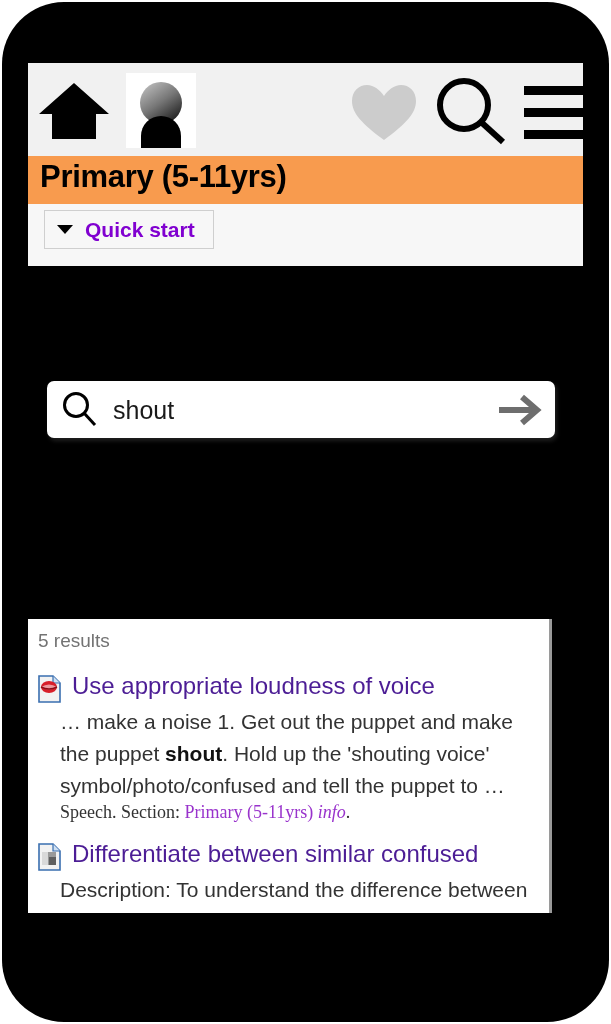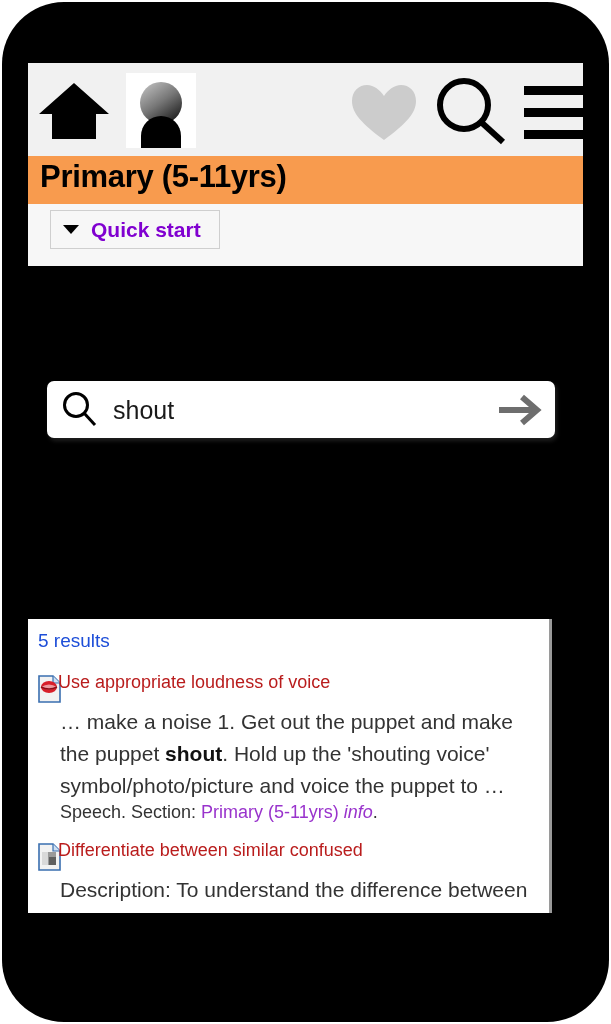--- a/index.html
+++ b/index.html
@@ -100,21 +100,21 @@
     position: absolute;
     left: 0;
     top: 141px;
     width: 555px;
     height: 62px;
     background: #f7f7f7;
     box-sizing: border-box;
   }
   #quick-start-button {
     position: absolute;
-    left: 22px;
+    left: 16px;
     top: 6px;
     height: 39px;
     padding: 0 18px 0 12px;
     display: flex;
     align-items: center;
     gap: 12px;
     background: #f7f7f7;
     border: 1px solid #cfcfcf;
     box-sizing: border-box;
     cursor: pointer;
@@ -194,44 +194,44 @@
     height: 306px;
     background: #ffffff;
     overflow: hidden;
     box-sizing: border-box;
   }
   #results-count {
     position: absolute;
     left: 10px;
     top: 11px;
     font-size: 19px;
-    color: #1d4ed8;
+    color: #737373;
     white-space: nowrap;
   }
   .result-item {
     position: absolute;
     left: 0;
     width: 521px;
   }
   #result-0 { top: 53px; }
   #result-1 { top: 221px; }
 
   .result-icon {
     position: absolute;
     left: 9px;
     top: 3px;
     width: 26px;
     height: 28px;
   }
   .result-title {
     position: absolute;
-    left: 30px;
+    left: 44px;
     top: 0;
-    font-size: 18px;
-    color: #b91c1c;
+    font-size: 24px;
+    color: #4c1d95;
     white-space: nowrap;
     cursor: pointer;
     text-decoration: none;
   }
   .result-snippet {
     position: absolute;
     left: 32px;
     top: 34px;
     width: 485px;
     font-size: 21px;
@@ -239,20 +239,21 @@
     color: #333333;
   }
   .result-snippet b { font-weight: bold; color: #111111; }
   .result-meta {
     position: absolute;
     left: 32px;
     top: 130px;
     font-size: 18px;
     color: #333333;
     white-space: nowrap;
+    font-family: Liberation Serif, serif;
   }
   .result-meta .sec-link { color: #9933cc; cursor: pointer; }
   .result-meta .sec-info { color: #9933cc; font-style: italic; cursor: pointer; }
 
   
   #right-gutter {
     position: absolute;
     left: 521px;
     top: 556px;
     width: 34px;
@@ -355,21 +356,21 @@
         <svg viewBox="0 0 26 28" width="26" height="28" aria-hidden="true">
           <path d="M2 1 h14 l7 7 v19 h-21 z" fill="#f2f2f2" stroke="#3a6fb0" stroke-width="1.6"></path>
           <path d="M16 1 v7 h7" fill="#cfe0f2" stroke="#3a6fb0" stroke-width="1.2"></path>
           <ellipse cx="12" cy="12" rx="8" ry="6" fill="#d81f2a"></ellipse>
           <path d="M4 12 q8 -5 16 0 q-8 5 -16 0 z" fill="#ffffff" opacity="0.55"></path>
           <path d="M4 12 q8 4 16 0" fill="none" stroke="#8c0d16" stroke-width="1.4"></path>
         </svg>
       </span>
       <span class="result-title">Use appropriate loudness of voice</span>
       <div class="result-snippet">
-        <span>… make a noise 1. Get out the puppet and make the puppet </span><b>shout</b><span>. Hold up the 'shouting voice' symbol/photo/picture and voice the puppet to …</span>
+        <span>… make a noise 1. Get out the puppet and make the puppet </span><b>shout</b><span>. Hold up the 'shouting voice' symbol/photo/confused and tell the puppet to …</span>
       </div>
       <div class="result-meta">
         <span>Speech. Section: </span><span class="sec-link">Primary (5-11yrs)</span><span> </span><span class="sec-info">info</span><span>.</span>
       </div>
     </div>
 
     <div class="result-item" id="result-1">
       <span class="result-icon">
         <svg viewBox="0 0 26 28" width="26" height="28" aria-hidden="true">
           <path d="M2 1 h14 l7 7 v19 h-21 z" fill="#f2f2f2" stroke="#3a6fb0" stroke-width="1.6"></path>

